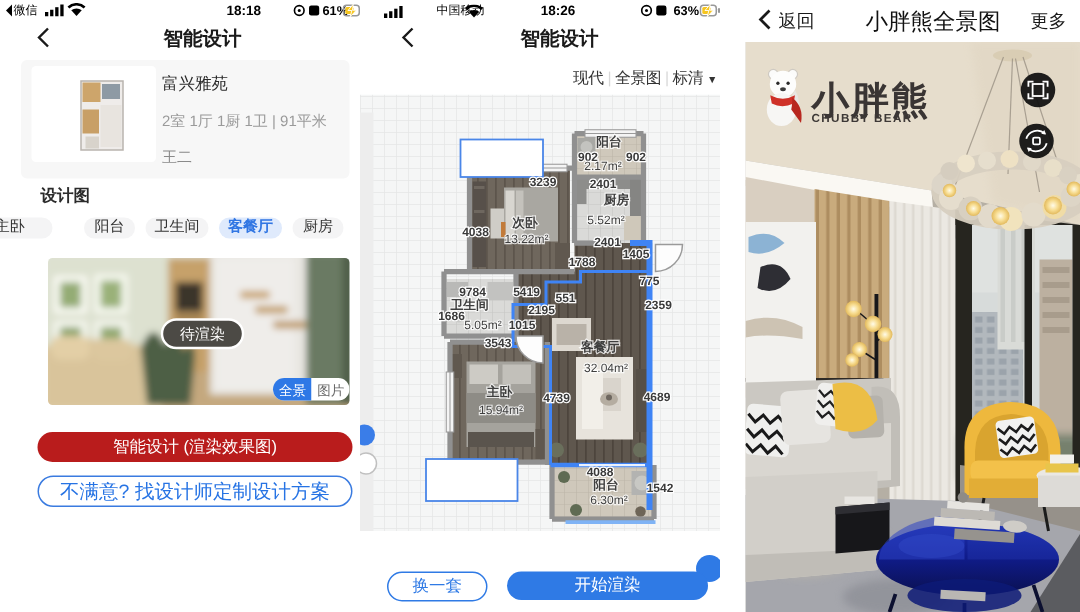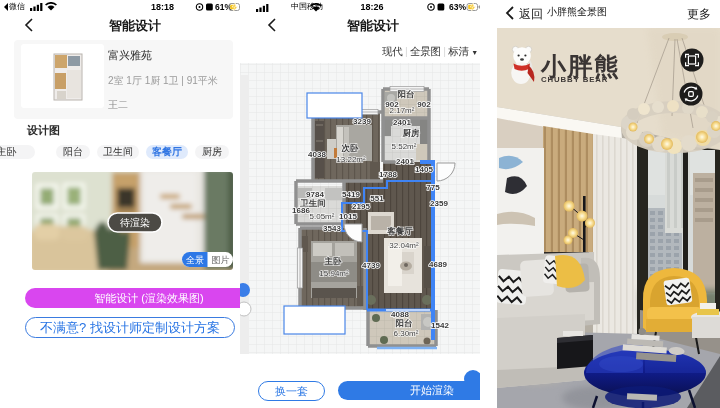--- a/index.html
+++ b/index.html
@@ -121,21 +121,21 @@
 
     <rect x="76" y="41" width="54" height="19" rx="9.5" fill="#4c4a45" stroke="#fff" stroke-width="1.6"></rect>
     <text x="103" y="54" text-anchor="middle" font-size="10" fill="#fff">待渲染</text>
 
     <rect x="150" y="80" width="51" height="15" rx="7.5" fill="#fff"></rect>
     <path d="M157.5 80 H175.5 V95 H157.5 A7.5 7.5 0 0 1 157.5 80 Z" fill="#2e78e6"></path>
     <text x="163" y="91" text-anchor="middle" font-size="9" fill="#fff">全景</text>
     <text x="188.5" y="91" text-anchor="middle" font-size="9" fill="#666">图片</text>
   </svg>
 
-  <div class="abs" style="left:25px;top:288px;width:210px;height:20px;background:#d946ef;border-radius:10px;text-align:center;line-height:20px;font-size:11px;color:#fff;padding-left:19px;">智能设计 (渲染效果图) </div>
+  <div class="abs" style="left:25px;top:288px;width:210px;height:20px;background:#b91c1c;border-radius:10px;text-align:center;line-height:20px;font-size:11px;color:#fff;">智能设计 (渲染效果图) </div>
 
   <div class="abs" style="left:25px;top:317px;width:208px;height:19px;background:#fff;border:1px solid #3a7be0;border-radius:10.5px;text-align:center;line-height:19px;font-size:13px;color:#2673e4;">不满意? 找设计师定制设计方案</div>
 </div>
 
 <div class="panel" id="p2" style="left:240px;">
 
   <svg class="abs" style="left:16px;top:2.5px;" width="14" height="9" viewBox="0 0 14 9">
     <rect x="0" y="6" width="2.2" height="3" fill="#000"></rect>
         <rect x="3.4" y="4.5" width="2.2" height="4.5" fill="#000"></rect>
         <rect x="6.8" y="2.8" width="2.2" height="6.2" fill="#000"></rect>
@@ -392,31 +392,31 @@
     <text class="dim" x="440" y="328">1542</text>
 
     <rect x="240" y="354" width="240" height="54" fill="#ffffff"></rect>
 
     <circle cx="473" cy="379" r="9" fill="#2f7ae5"></circle>
 
   </svg>
 
   <div class="abs" style="left:18px;top:381px;width:65px;height:18px;background:#fff;border:1px solid #2f7ae5;border-radius:10px;text-align:center;line-height:18px;font-size:11px;color:#2f7ae5;">换一套</div>
 
-  <div class="abs" style="left:98px;top:381px;width:134px;height:19px;background:#2f7ae5;border-radius:10px;text-align:center;line-height:19px;font-size:11px;color:#fff;padding-left:27px;">开始渲染</div>
+  <div class="abs" style="left:98px;top:381px;width:134px;height:19px;background:#2f7ae5;border-radius:10px;text-align:center;line-height:19px;font-size:11px;color:#fff;">开始渲染</div>
 </div>
 
 <div class="panel" id="p3" style="left:480px;">
 
   <svg class="abs" style="left:25px;top:6px;" width="10" height="14" viewBox="0 0 10 14">
         <path d="M8 1 L2 7 L8 13" stroke="#1a1a1a" stroke-width="1.8" fill="none"></path>
       </svg>
   <div class="abs" style="left:39px;top:6px;font-size:12px;color:#1a1a1a;">返回</div>
 
-  <div class="abs" style="left:67px;top:5px;width:120px;text-align:left;font-size:10px;color:#111;">小胖熊全景图</div>
+  <div class="abs" style="left:67px;top:5px;width:120px;text-align:right;font-size:15px;color:#111;">小胖熊全景图</div>
 
   <div class="abs" style="right:9px;top:6px;font-size:12px;color:#1a1a1a;">更多</div>
 
   <svg class="abs" style="left:17px;top:28px;" width="223" height="380" viewBox="0 0 223 380">
     <defs>
       <pattern id="slat" width="7" height="10" patternUnits="userSpaceOnUse">
         <rect width="7" height="10" fill="#c9ab7d"></rect>
             <rect x="4.8" width="2.2" height="10" fill="#ad8d60"></rect>
       </pattern>
       <pattern id="curt" width="6" height="10" patternUnits="userSpaceOnUse">

